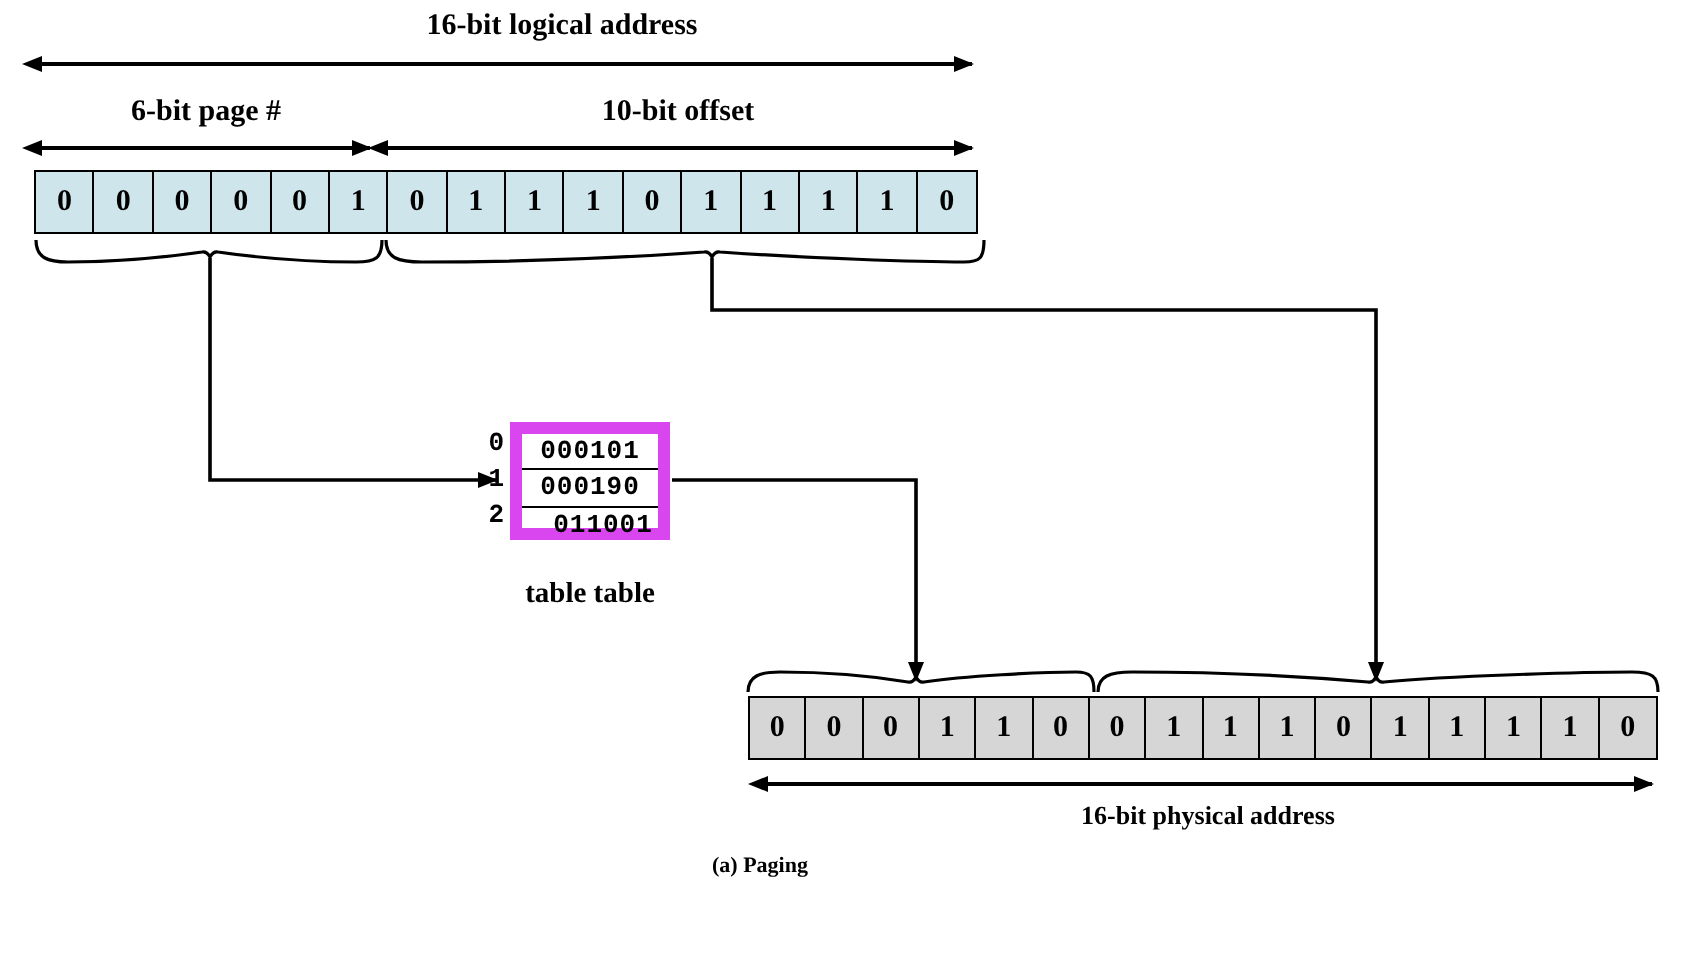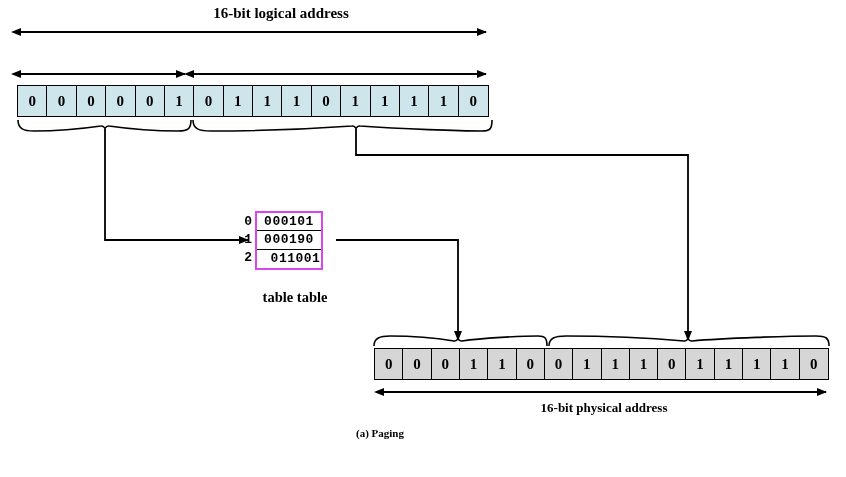--- a/index.html
+++ b/index.html
@@ -115,22 +115,22 @@
   }
   #physical-bits .bitcell {
     width: 28.3125px; height: 30px;
     background: #d6d6d6;
   }
 
   
   #page-table {
     position: absolute;
     left: 255px; top: 211px;
-    width: 68px; height: 59px;
-    border: 2px solid #d946ef;
+    width: 80px; height: 59px;
+    border: 6px solid #d946ef;
     box-sizing: border-box;
     background: #ffffff;
   }
   .pt-row {
     box-sizing: border-box;
     height: 18.33px;
     border-bottom: 1px solid #000000;
     display: flex;
     align-items: center;
     justify-content: center;
@@ -201,21 +201,23 @@
     <path d="M549,346 C549,338 555,336 566,336 C610,336 650,338 684,341
              C686,341.4 687,340.4 688,338.5
              C689,340.4 690,341.4 692,341
              C724,338 790,336 816,336 C826,336 829,338 829,346" fill="none" stroke="#000000" stroke-width="1.6"></path>
 
     <line x1="383" y1="392" x2="826" y2="392" stroke="#000000" stroke-width="2" marker-start="url(#arrowStart)" marker-end="url(#arrowEnd)"></line>
   </svg>
 
   <div class="lbl" id="label-logical-address">16-bit logical address</div>
 
-
+  <div class="lbl" id="label-page-field">6-bit page #</div>
+
+  <div class="lbl" id="label-offset-field">10-bit offset</div>
 
   <div class="bitrow" id="logical-bits">
     <div class="bitcell">0</div>
     <div class="bitcell">0</div>
     <div class="bitcell">0</div>
     <div class="bitcell">0</div>
     <div class="bitcell">0</div>
     <div class="bitcell">1</div>
     <div class="bitcell">0</div>
     <div class="bitcell">1</div>

